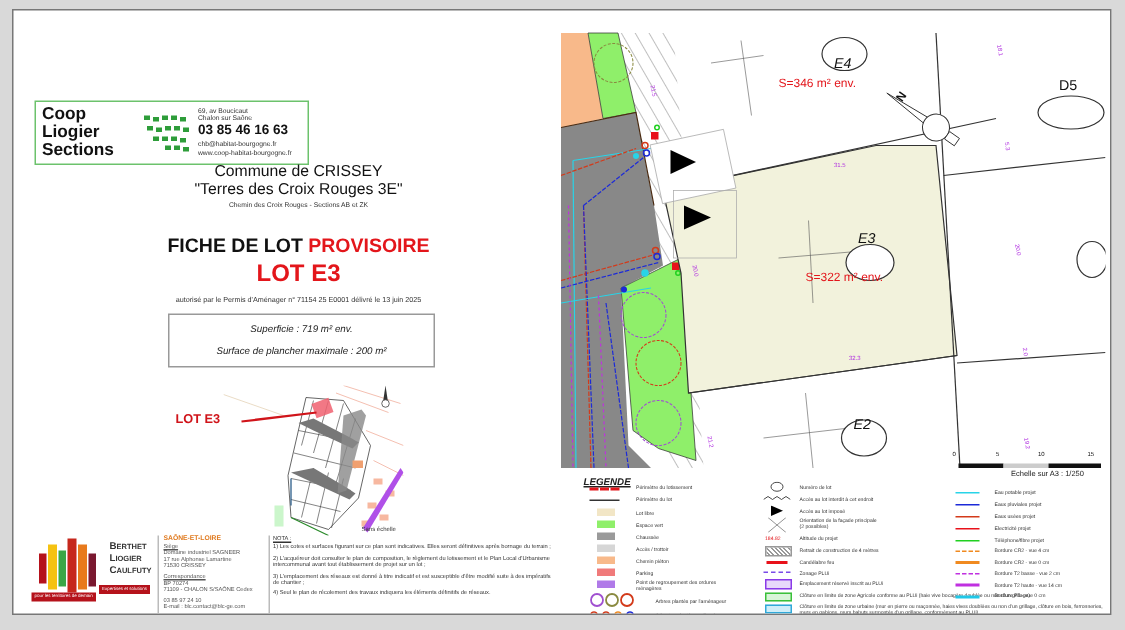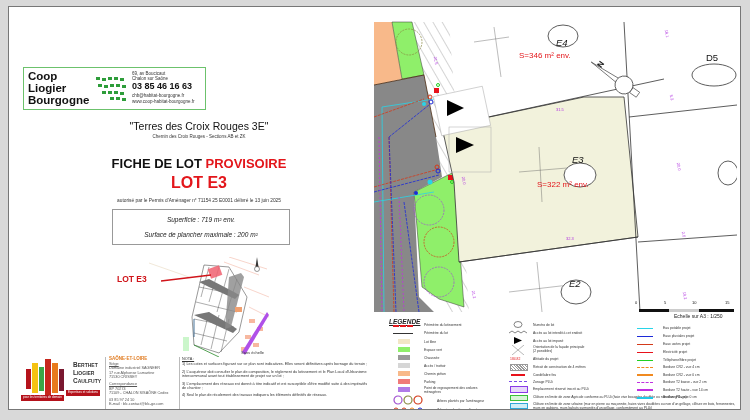--- a/index.html
+++ b/index.html
@@ -44,21 +44,21 @@
 </head>
 <body>
 
 <div class="page">
 
 
   <div class="abs coop-box">
     <div class="abs coop-name">
       <div>Coop</div>
       <div>Liogier</div>
-      <div>Bourgogne</div>
+      <div>Sections</div>
     </div>
     <svg class="abs coop-grid" viewBox="0 0 30 28">
       <g fill="#2e9d3a">
         <rect x="0" y="2" width="4" height="3"></rect>
           <rect x="6" y="3" width="4" height="3"></rect>
           <rect x="12" y="2" width="4" height="3"></rect>
           <rect x="18" y="2" width="4" height="3"></rect>
           <rect x="24" y="3" width="4" height="3"></rect>
         <rect x="2" y="9" width="4" height="3"></rect>
           <rect x="8" y="10" width="4" height="3"></rect>
@@ -78,20 +78,21 @@
       <div>69, av Boucicaut</div>
       <div>Chalon sur Saône</div>
     </div>
     <div class="abs coop-phone">03 85 46 16 63</div>
     <div class="abs coop-mail">
       <div>chb@habitat-bourgogne.fr</div>
       <div>www.coop-habitat-bourgogne.fr</div>
     </div>
   </div>
 
+  <div class="abs commune c1">Commune de CRISSEY</div>
   <div class="abs commune c2">"Terres des Croix Rouges 3E"</div>
   <div class="abs commune c3">Chemin des Croix Rouges - Sections AB et ZK</div>
 
   <div class="abs fiche"><span>FICHE DE LOT </span><span class="red">PROVISOIRE</span></div>
   <div class="abs lot-title">LOT E3</div>
   <div class="abs permis">autorisé par le Permis d'Aménager n° 71154 25 E0001 délivré le 13 juin 2025</div>
 
   <div class="abs sup-box">
     <div class="sup-line" style="margin-top:6px">Superficie : 719 m² env.</div>
     <div class="sup-line" style="margin-top:8px">Surface de plancher maximale : 200 m²</div>

